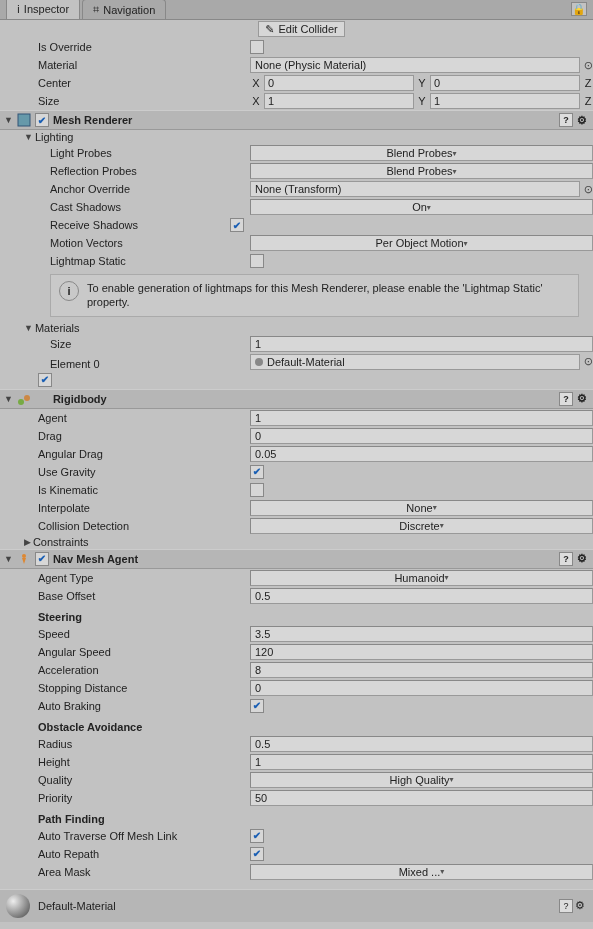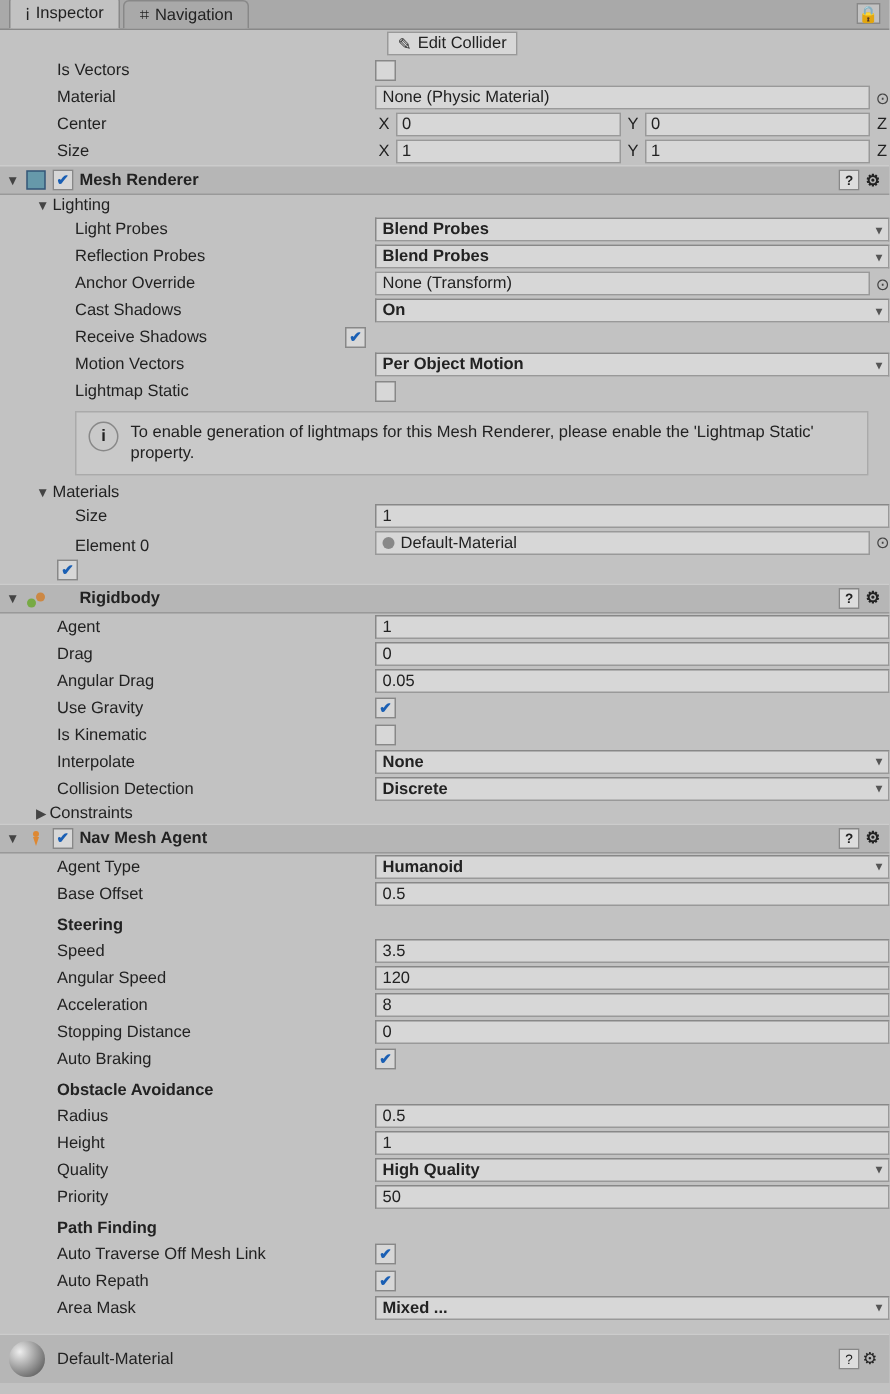--- a/index.html
+++ b/index.html
@@ -12,21 +12,21 @@
 .sec-head { display:flex; align-items:center; background:#b6b6b6; border-top:1px solid #ccc; border-bottom:1px solid #999; padding:2px 4px; font-weight:bold; gap:4px; position:relative; }
 .sec-head .fold { cursor:pointer; font-size:9px; color:#444; }
 .sec-head .cicon { width:14px; height:14px; display:inline-flex; }
 .sec-head .tools { position:absolute; right:4px; top:2px; display:flex; gap:2px; }
 .row { display:flex; align-items:center; padding:1px 0 1px 28px; min-height:18px; }
 .row .lbl { width:212px; flex-shrink:0; }
 .row .fld { flex:1; display:flex; align-items:center; gap:2px; }
 .sub { display:flex; align-items:center; padding:1px 0 1px 14px; font-size:11px; gap:2px; }
 .sub .fold { font-size:9px; color:#444; }
 input[type=text].val, .drop { height:16px; background:#d7d7d7; border:1px solid #999; border-top-color:#888; border-left-color:#888; padding:0 4px; width:100%; font-size:11px; }
-.drop { display:flex; align-items:center; justify-content:space-between; cursor:pointer;font-weight:bold; }
+.drop { display:flex; align-items:center; justify-content:center; cursor:pointer; }
 .drop .dcaret { font-size:8px; color:#555; }
 .v3 { display:flex; gap:1px; width:100%; }
 .v3 .axl { width:12px; text-align:center; }
 .v3 input { flex:1; height:16px; background:#d7d7d7; border:1px solid #999; padding:0 3px; }
 .chk { width:14px; height:14px; background:#d7d7d7; border:1px solid #888; display:inline-flex; align-items:center; justify-content:center; cursor:pointer; }
 .chk.on::after { content:"✔"; font-size:10px; color:#1a5fb4; font-weight:bold; }
 .objslot { display:flex; align-items:center; background:#d7d7d7; border:1px solid #999; height:16px; padding:0 4px; flex:1; gap:4px; }
 .objslot .dot { width:8px; height:8px; border-radius:50%; background:#888; }
 .circ { margin-left:2px; font-size:11px; color:#444; }
 .infobox { margin:4px 14px 4px 40px; background:#c9c9c9; border:1px solid #aaa; padding:6px 8px; display:flex; gap:8px; align-items:flex-start; font-size:10px; line-height:1.3; }
@@ -58,21 +58,21 @@
 
 <div class="panel">
 
   <div class="row" style="justify-content:center;padding-left:0;">
     <div class="editbtn">
       <span>✎</span>
       <span>Edit Collider</span>
     </div>
   </div>
   <div class="row">
-      <span class="lbl">Is Vectors</span>
+      <span class="lbl">Is Override</span>
       <div class="fld">
         <span class="chk"></span>
       </div>
     </div>
   <div class="row">
       <span class="lbl">Material</span>
       <div class="fld">
         <div class="objslot">
           <span>None (Physic Material)</span>
         </div>

